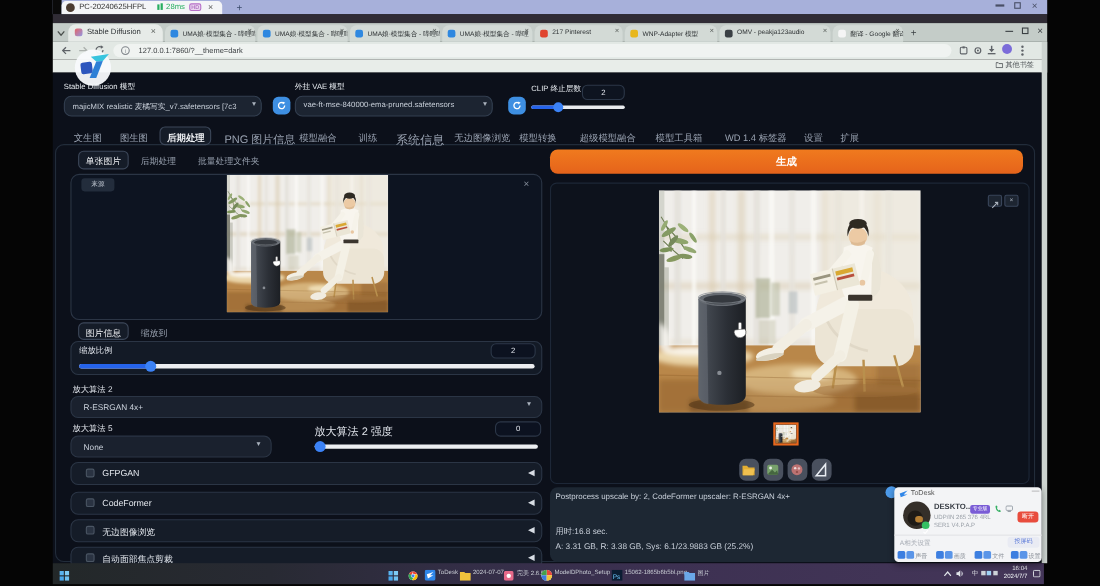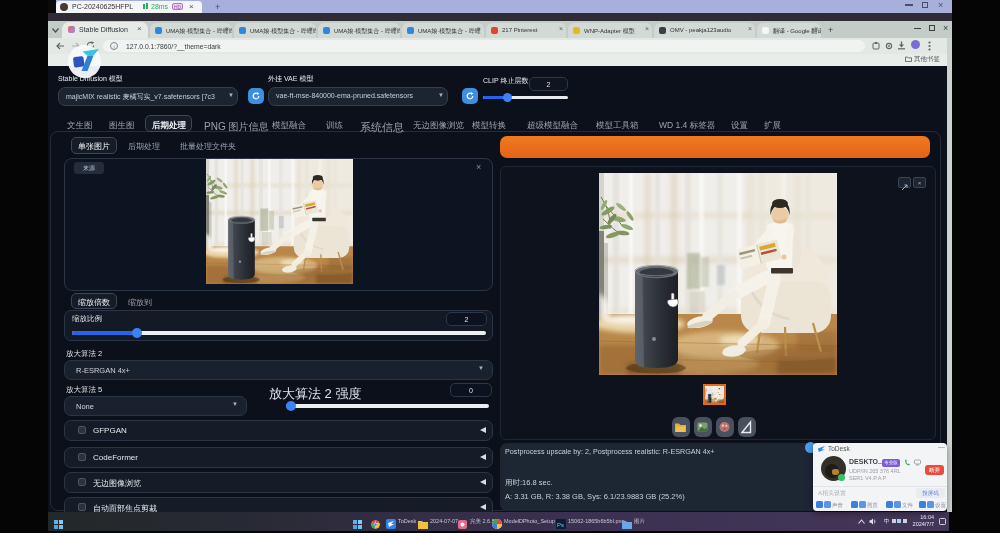--- a/index.html
+++ b/index.html
@@ -175,38 +175,38 @@
 <div class="abs" style="left:180px;top:141px;font-size:8px;color:#99a2b0">批量处理文件夹</div>
 
 <div class="abs" style="left:64px;top:158px;width:429px;height:133px;background:#0d1421;border:1px solid #2b3545;border-radius:8px"></div>
 <div class="abs" style="left:74px;top:162px;width:30px;height:12px;background:#232d3c;border-radius:3px;font-size:6px;color:#c3cad4;text-align:center;line-height:12px">来源</div>
 <div class="abs" style="left:476px;top:162px;font-size:9px;color:#848d9a">×</div>
 <svg class="abs" style="left:206px;top:159px" width="147" height="125" viewBox="0 0 238 202" preserveAspectRatio="none">
       <use href="#photo"></use>
     </svg>
 
 <div class="abs" style="left:71px;top:293px;width:46px;height:16px;background:#151c28;border:1px solid #3c4759;border-radius:5px"></div>
-<div class="abs" style="left:78px;top:297px;font-size:8px;color:#f1f3f6">缩放倍数</div>
+<div class="abs" style="left:78px;top:297px;font-size:8px;color:#f1f3f6">图片信息</div>
 <div class="abs" style="left:128px;top:297px;font-size:8px;color:#99a2b0">缩放到</div>
 <div class="abs" style="left:64px;top:310px;width:429px;height:31px;background:#131a26;border:1px solid #2b3545;border-radius:7px"></div>
 <div class="abs" style="left:72px;top:314px;font-size:7.5px;color:#dfe3ea">缩放比例</div>
 <div class="abs" style="left:446px;top:312px;width:41px;height:14px;background:#0c1220;border:1px solid #2c3748;border-radius:5px;font-size:7px;color:#dfe3ea;text-align:center;line-height:13px">2</div>
 <div class="abs" style="left:72px;top:331px;width:414px;height:3.5px;background:#eceef1;border-radius:2px"></div>
 <div class="abs" style="left:72px;top:331px;width:66px;height:3.5px;background:#2563eb;border-radius:2px"></div>
 <div class="abs" style="left:132px;top:327.5px;width:10px;height:10px;background:#3b82f6;border-radius:50%"></div>
 
 <div class="abs" style="left:66px;top:349px;font-size:7.5px;color:#dfe3ea">放大算法 2</div>
 <div class="abs" style="left:64px;top:360px;width:429px;height:20px;background:#1a212e;border:1px solid #2b3545;border-radius:7px"></div>
 <div class="abs" style="left:76px;top:366px;font-size:7.5px;color:#ccd3dd">R-ESRGAN 4x+</div>
 <div class="abs" style="left:478px;top:365px;font-size:6px;color:#aab2bd">▼</div>
 <div class="abs" style="left:66px;top:385px;font-size:7.5px;color:#dfe3ea">放大算法 5</div>
 <div class="abs" style="left:64px;top:396px;width:183px;height:20px;background:#1a212e;border:1px solid #2b3545;border-radius:7px"></div>
 <div class="abs" style="left:76px;top:402px;font-size:7.5px;color:#ccd3dd">None</div>
 <div class="abs" style="left:232px;top:401px;font-size:6px;color:#aab2bd">▼</div>
-<div class="abs" style="left:269px;top:385px;font-size:13px;color:#dfe3ea">放大算法 2 强度</div>
+<div class="abs" style="left:286px;top:385px;font-size:10px;color:#dfe3ea">放大算法 2 强度</div>
 <div class="abs" style="left:450px;top:383px;width:42px;height:14px;background:#0c1220;border:1px solid #2c3748;border-radius:5px;font-size:7px;color:#dfe3ea;text-align:center;line-height:13px">0</div>
 <div class="abs" style="left:286px;top:404px;width:203px;height:3.5px;background:#eceef1;border-radius:2px"></div>
 <div class="abs" style="left:286px;top:400.5px;width:10px;height:10px;background:#3b82f6;border-radius:50%"></div>
 
 <div id="accordions">
       <div class="abs" style="left:64px;top:420px;width:429px;height:21px;background:#151c28;border:1px solid #2b3545;border-radius:7px"></div>
       <div class="abs" style="left:78px;top:426px;width:8px;height:8px;background:#2a3342;border:1px solid #4a5563;border-radius:2px"></div>
       <div class="abs" style="left:93px;top:426px;font-size:8px;color:#e4e8ee">GFPGAN</div>
       <div class="abs" style="left:480px;top:427px;width:0;height:0;border-top:3.5px solid transparent;border-bottom:3.5px solid transparent;border-right:6px solid #d8dde4"></div>
       <div class="abs" style="left:64px;top:447px;width:429px;height:21px;background:#151c28;border:1px solid #2b3545;border-radius:7px"></div>
@@ -217,20 +217,21 @@
       <div class="abs" style="left:78px;top:478px;width:8px;height:8px;background:#2a3342;border:1px solid #4a5563;border-radius:2px"></div>
       <div class="abs" style="left:93px;top:478px;font-size:8px;color:#e4e8ee">无边图像浏览</div>
       <div class="abs" style="left:480px;top:479px;width:0;height:0;border-top:3.5px solid transparent;border-bottom:3.5px solid transparent;border-right:6px solid #d8dde4"></div>
       <div class="abs" style="left:64px;top:497px;width:429px;height:21px;background:#151c28;border:1px solid #2b3545;border-radius:7px"></div>
       <div class="abs" style="left:78px;top:503px;width:8px;height:8px;background:#2a3342;border:1px solid #4a5563;border-radius:2px"></div>
       <div class="abs" style="left:93px;top:503px;font-size:8px;color:#e4e8ee">自动面部焦点剪裁</div>
       <div class="abs" style="left:480px;top:504px;width:0;height:0;border-top:3.5px solid transparent;border-bottom:3.5px solid transparent;border-right:6px solid #d8dde4"></div>
     </div>
 
 <div class="abs" style="left:500px;top:136px;width:430px;height:22px;background:linear-gradient(180deg,#f07a1e,#e5631b);border-radius:7px"></div>
+<div class="abs" style="left:500px;top:141px;width:430px;text-align:center;font-size:9.5px;color:#fff;font-weight:bold">生成</div>
 <div class="abs" style="left:500px;top:166px;width:436px;height:274px;background:#0d121c;border:1px solid #1d2737;border-radius:6px"></div>
 <svg class="abs" style="left:599px;top:173px" width="238" height="202" viewBox="0 0 238 202">
       <use href="#photo"></use>
     </svg>
 <div class="abs" style="left:898px;top:177px;width:13px;height:11px;background:#1d2531;border:1px solid #39455a;border-radius:2px"><svg width="7" height="7" viewBox="0 0 7 7" style="margin:1px 2px">
         <path d="M1 6 L6 1 M3.5 1 L6 1 L6 3.5" fill="none" stroke="#aab2bd" stroke-width="1"></path>
       </svg></div>
 <div class="abs" style="left:913px;top:177px;width:13px;height:11px;background:#1d2531;border:1px solid #39455a;border-radius:2px;font-size:6px;color:#aab2bd;text-align:center;line-height:10px">×</div>
 <div class="abs" style="left:703px;top:384px;width:23px;height:21px;border:2px solid #e8671c;background:#222">
   <svg width="19" height="17" viewBox="0 0 238 202" preserveAspectRatio="none">
@@ -251,21 +252,21 @@
           <circle cx="7.5" cy="8" r="5" fill="#bc7272"></circle>
           <circle cx="5.9" cy="6.6" r="1.1" fill="#f0dcdc"></circle>
           <circle cx="9.3" cy="6.8" r="1.1" fill="#e2c2c2"></circle>
           <circle cx="7.5" cy="10" r="1.1" fill="#94504e"></circle>
         </svg></div>
       <div class="abs" style="left:738px;top:417px;width:18px;height:20px;background:#49505e;border-radius:6px"><svg width="15" height="16" viewBox="0 0 15 16" style="margin:2px 1px">
           <path d="M3 13.5 L11.5 3 L11.5 13.5 Z" fill="none" stroke="#e8ecf2" stroke-width="1.4"></path>
         </svg></div>
     </div>
 <div class="abs" style="left:500px;top:443px;width:436px;height:68px;background:#1d2733;border-radius:7px"></div>
-<div class="abs" style="left:505px;top:447px;font-size:7.2px;color:#c9d0da">Postprocess upscale by: 2, Postprocess realistic: R-ESRGAN 4x+</div>
+<div class="abs" style="left:505px;top:447px;font-size:7.2px;color:#c9d0da">Postprocess upscale by: 2, CodeFormer upscaler: R-ESRGAN 4x+</div>
 <div class="abs" style="left:505px;top:478px;font-size:7.5px;color:#c9d0da">用时:16.8 sec.</div>
 <div class="abs" style="left:505px;top:492px;font-size:7.5px;color:#c9d0da">A: 3.31 GB, R: 3.38 GB, Sys: 6.1/23.9883 GB (25.2%)</div>
 
 <div class="abs" style="left:48px;top:512px;width:901px;height:19px;background:linear-gradient(90deg,#232829 0%,#282a33 22%,#342e47 42%,#3d3152 62%,#443659 100%)"></div>
 <div id="taskbar">
       <div class="abs" style="left:54px;top:515px;width:10px;height:10px"><svg width="9" height="9" viewBox="0 0 9 9">
           <rect width="4" height="4" fill="#5ab4f0"></rect>
           <rect x="5" width="4" height="4" fill="#7ecbf5"></rect>
           <rect y="5" width="4" height="4" fill="#4aa8ec"></rect>
           <rect x="5" y="5" width="4" height="4" fill="#6fc2f2"></rect>

